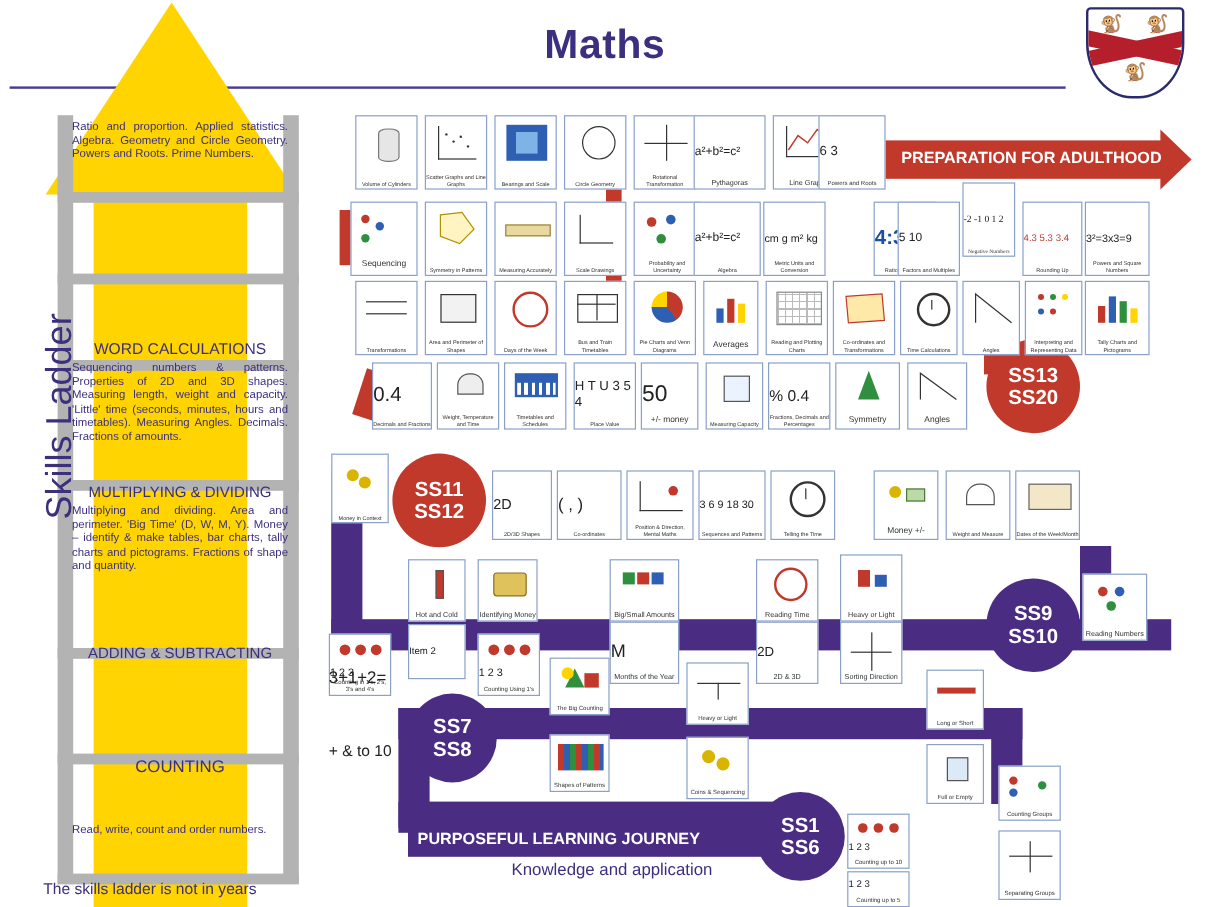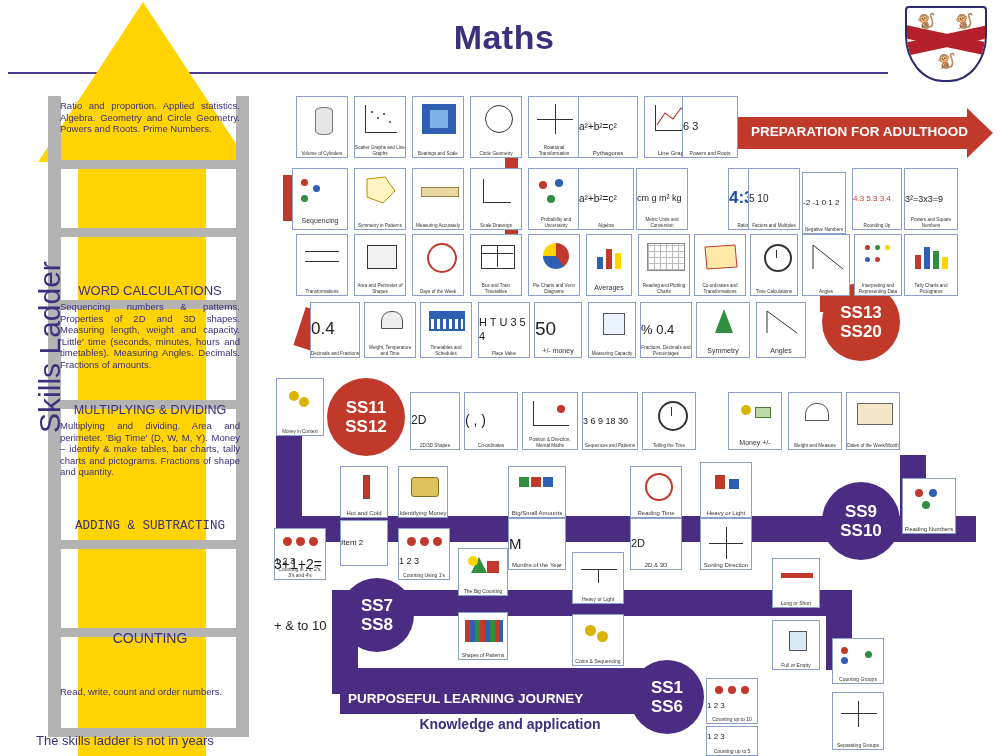--- a/index.html
+++ b/index.html
@@ -124,21 +124,21 @@
   .ss-purple{background:#4a2d83;}
   .ss-red{background:#c0392b;}
 
   #plj-bar{
     left:340px;top:684px;width:330px;height:30px;background:#4a2d83;
   }
   #plj-label{
     left:348px;top:691px;width:290px;color:#fff;font-size:13.5px;font-weight:bold;
   }
   #plj-sub{
-    left:360px;top:716px;width:300px;color:#3b2f7e;font-size:14px;font-weight:bold;text-align:center;
+    left:360px;top:716px;width:300px;color:#3b2f7e;font-size:14px;font-weight:normal;text-align:center;
   }
   .dot{position:absolute;border-radius:50%;}
   .sq{position:absolute;}
   .ln{position:absolute;background:#333;}
 </style>
 </head>
 <body>
 
 <div class="abs" id="title">Maths</div>
 <div class="abs" id="header-rule"></div>
@@ -178,21 +178,21 @@
   <div class="ladder-section" style="top:283px;">
     <div class="section-head" style="font-size:13px;">WORD CALCULATIONS</div>
     <div class="section-body">Sequencing numbers &amp; patterns. Properties of 2D and 3D shapes. Measuring length, weight and capacity. 'Little' time (seconds, minutes, hours and timetables). Measuring Angles. Decimals. Fractions of amounts.</div>
   </div>
 
   <div class="ladder-section" style="top:403px;">
     <div class="section-head" style="font-size:12.5px;">MULTIPLYING &amp; DIVIDING</div>
     <div class="section-body">Multiplying and dividing. Area and perimeter. 'Big Time' (D, W, M, Y). Money – identify &amp; make tables, bar charts, tally charts and pictograms. Fractions of shape and quantity.</div>
   </div>
 
-  <div class="ladder-section" style="top:519px;font-family:Liberation Mono, monospace;">
+  <div class="ladder-section" style="top:537px;">
     <div class="section-head" style="font-size:12.5px;">ADDING &amp; SUBTRACTING</div>
   </div>
 
   <div class="ladder-section" style="top:630px;">
     <div class="section-head">COUNTING</div>
     <div class="section-body" style="margin-top:40px;">Read, write, count and order numbers.</div>
   </div>
 
   <div class="abs" id="ladder-footnote">The skills ladder is not in years</div>
 </div>
@@ -362,21 +362,21 @@
 <div class="card abs" style="left:728px;top:168px;width:52px;height:62px;">
   <div class="big" style="font-size:17px;font-weight:bold;color:#1b4fa0;">4:3</div>
   <div class="cap">Ratio/Proportion</div>
 </div>
 
 <div class="card abs" style="left:748px;top:168px;width:52px;height:62px;">
   <div class="big" style="font-size:10px;">5 10</div>
   <div class="cap">Factors and Multiples</div>
 </div>
 
-<div class="card abs" style="left:802px;top:172px;width:44px;height:62px;">
+<div class="card abs" style="left:802px;top:152px;width:44px;height:62px;font-family:Liberation Serif, serif;">
   <div class="big" style="font-size:8px;">-2 -1 0 1 2</div>
   <div class="cap">Negative Numbers</div>
 </div>
 
 <div class="card abs" style="left:852px;top:168px;width:50px;height:62px;">
   <div class="big" style="font-size:8px;color:#c0392b;">4.3 5.3 3.4</div>
   <div class="cap">Rounding Up</div>
 </div>
 
 <div class="card abs" style="left:904px;top:168px;width:54px;height:62px;">

